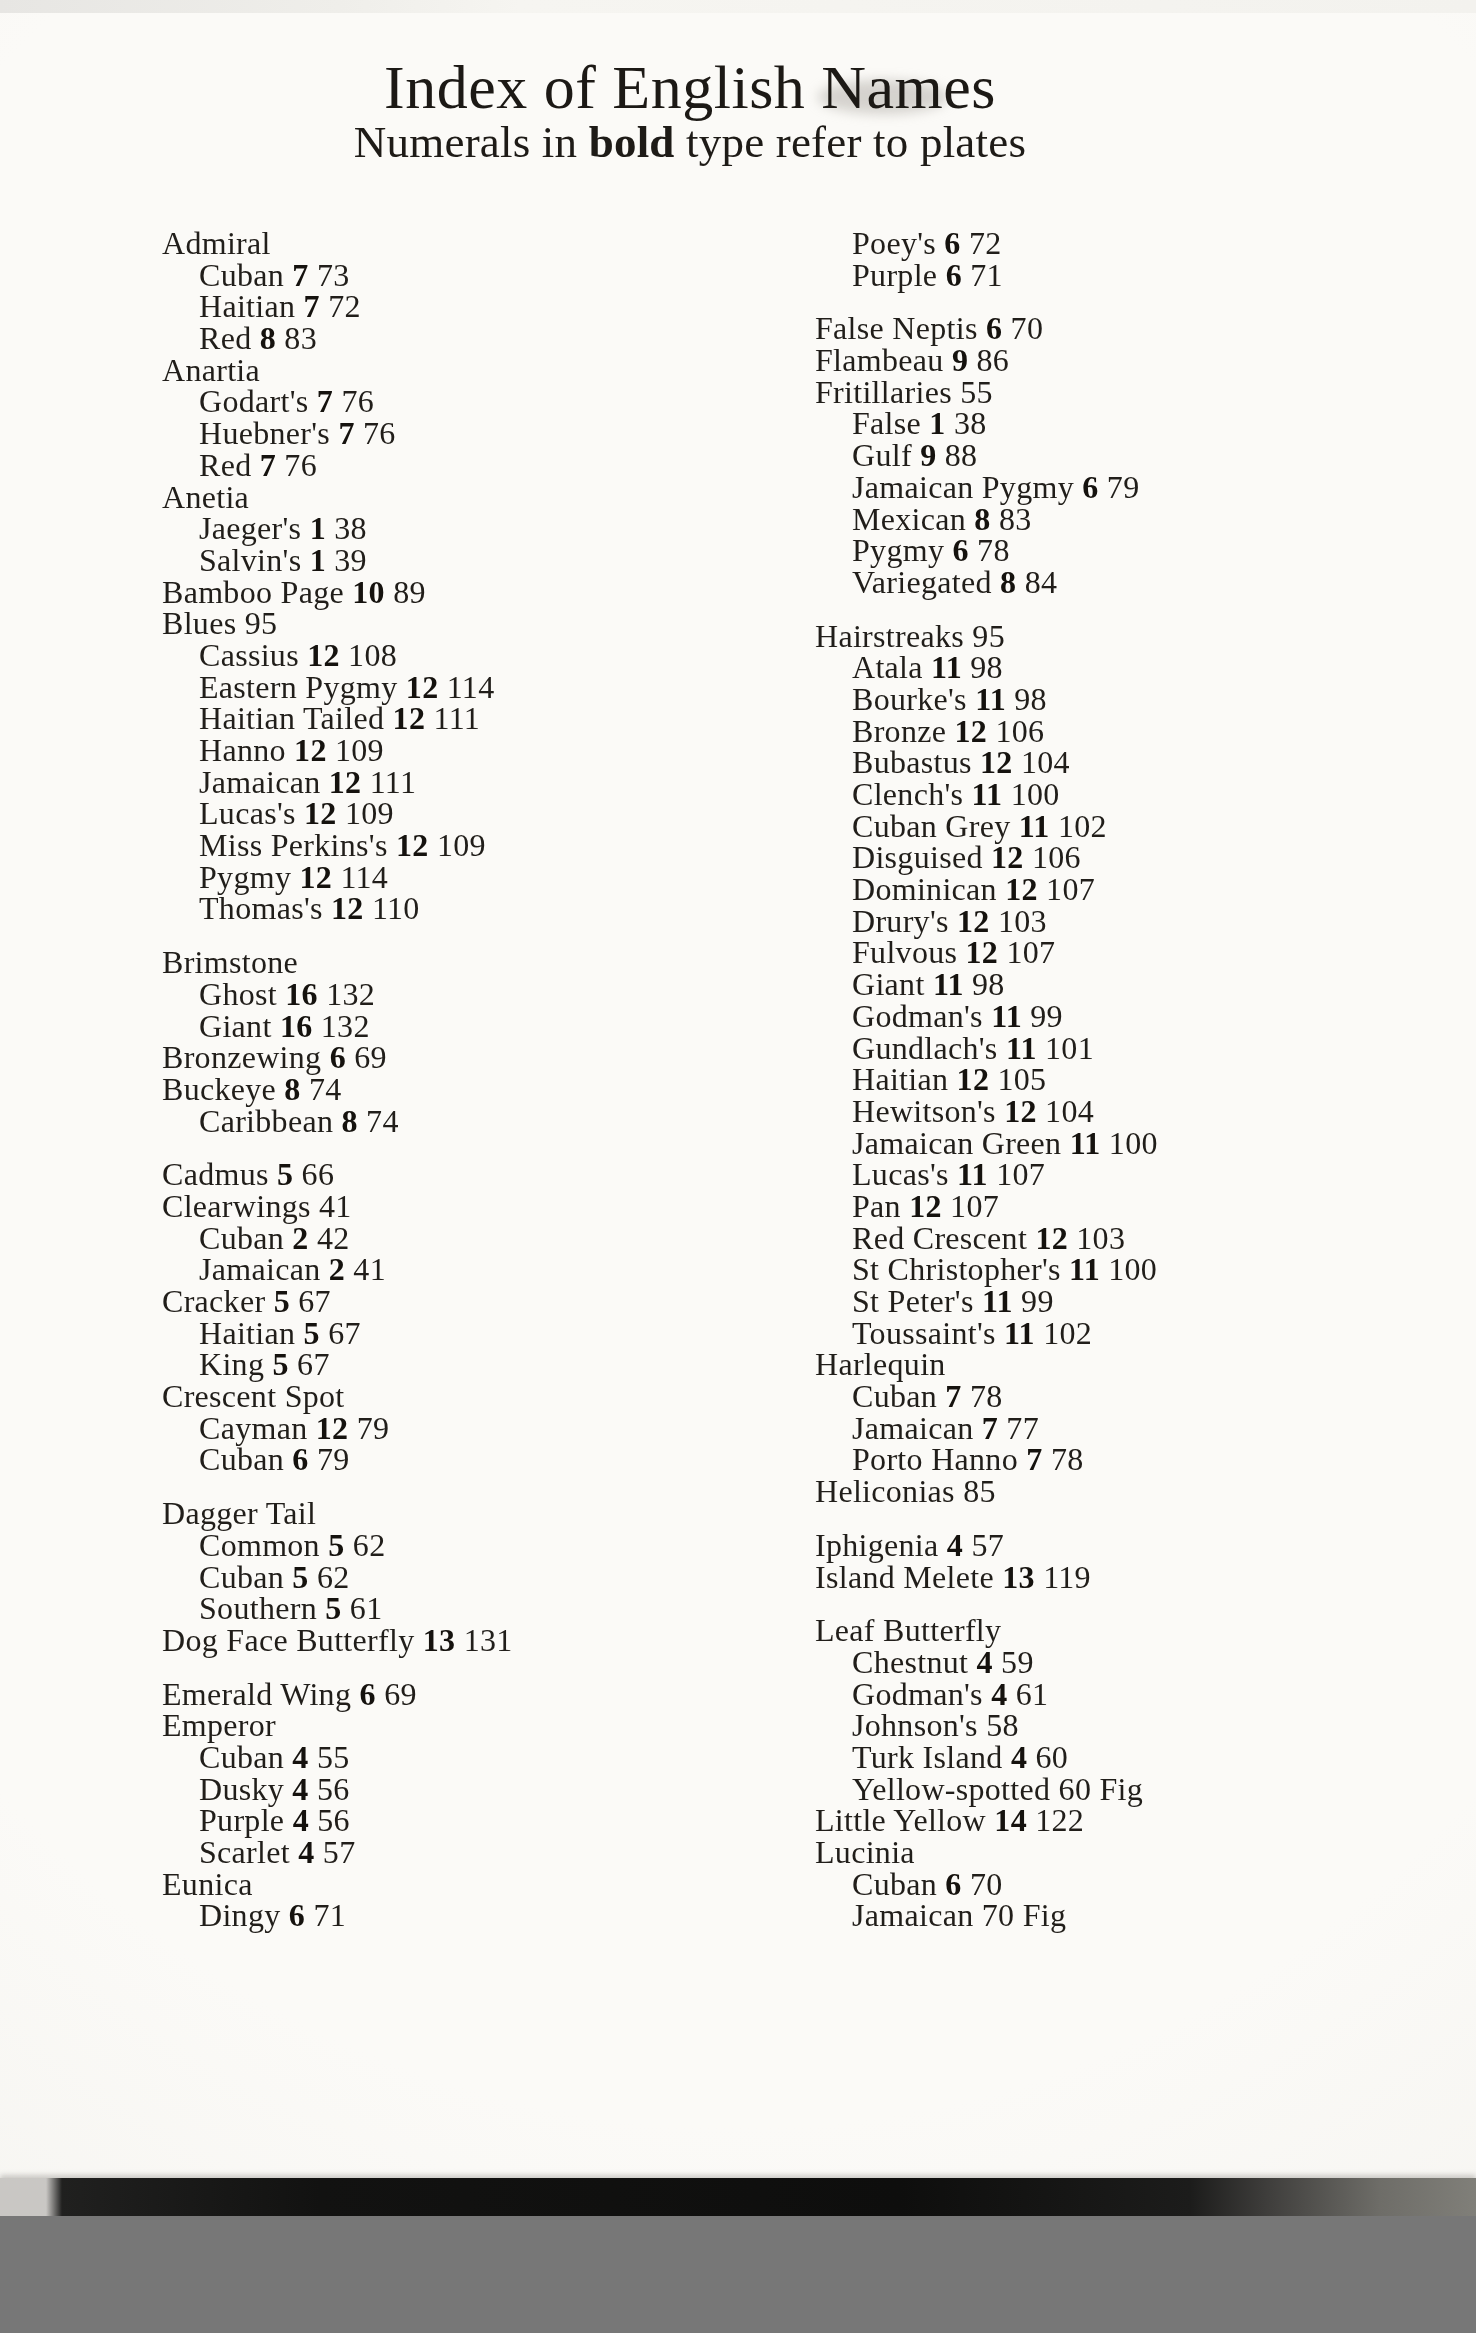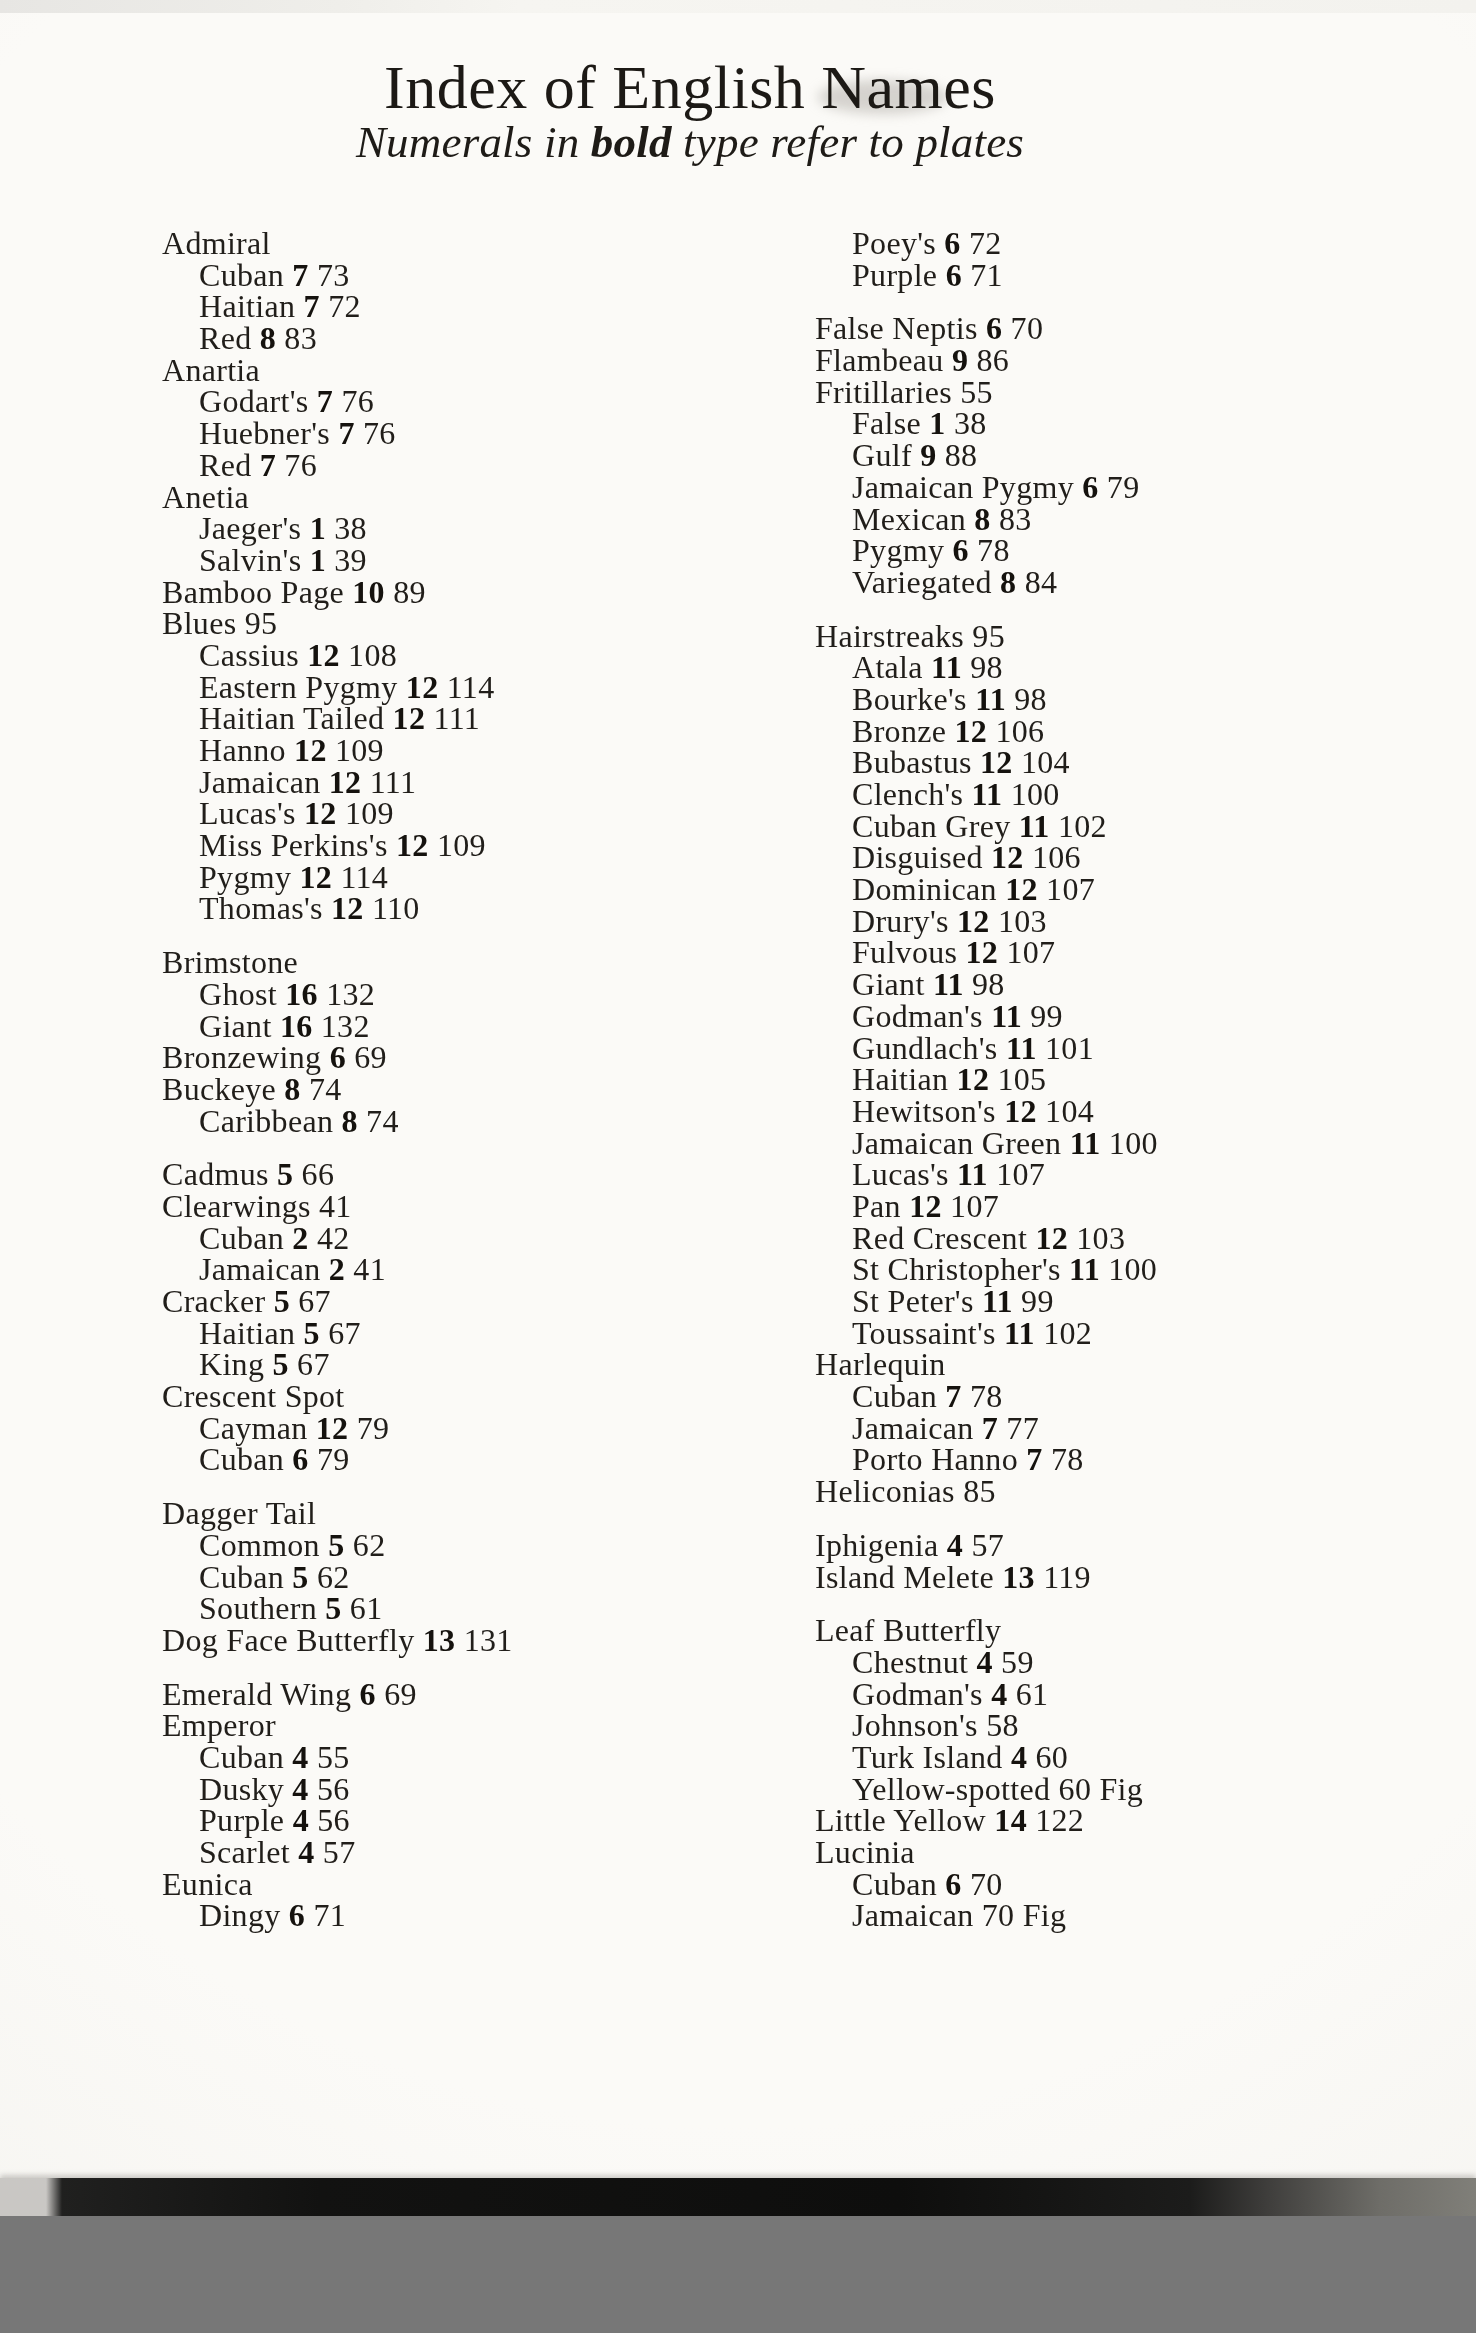--- a/index.html
+++ b/index.html
@@ -19,21 +19,21 @@
     background:rgba(190,188,183,.45); filter:blur(8px); }
   .bottom-bar { left:0; bottom:0; width:100%; height:38px;
     background:linear-gradient(90deg,
       #c9c7c4 0, #c9c7c4 46px, #20201f 62px, #121211 320px, #0e0e0d 900px,
       #1c1c1b 1190px, #3f3e3c 1268px, #6e6d68 1380px, #807f79 1476px);
     box-shadow:0 -3px 5px rgba(120,118,112,.35); }
 
   .title-wrap { position:absolute; left:145px; width:1090px; text-align:center; }
   .page-title { top:56px; font-size:62px; line-height:1; font-weight:400; margin:0;
     letter-spacing:.5px; color:#1c1915; }
-  .subtitle { top:120px; font-size:45px; line-height:1; letter-spacing:.2px; color:#1e1b17;font-style:italic; }
+  .subtitle { top:120px; font-size:45px; line-height:1; letter-spacing:.2px; color:#1e1b17; }
   .subtitle b { font-weight:700; }
 
   .col { position:absolute; top:228px; }
   .col-left  { left:162px; width:560px; }
   .col-right { left:815px; width:560px; }
 
   .group + .group { margin-top:22px; }
   .entry { height:31.7px; line-height:31.7px; font-size:32px; white-space:nowrap;
     letter-spacing:.3px; }
   .entry.indent { padding-left:37px; }

